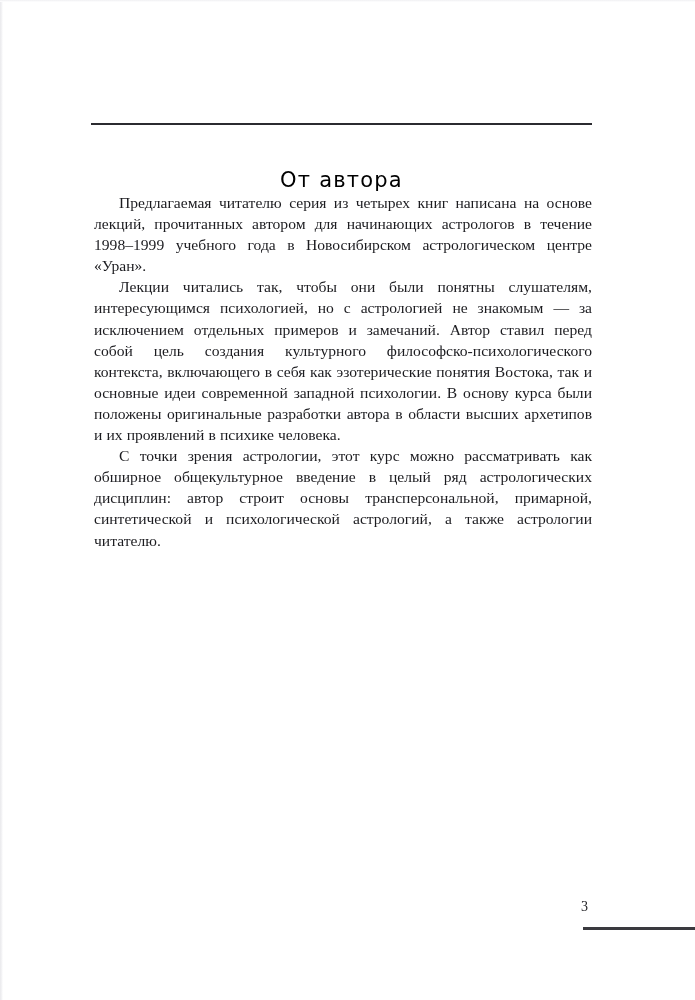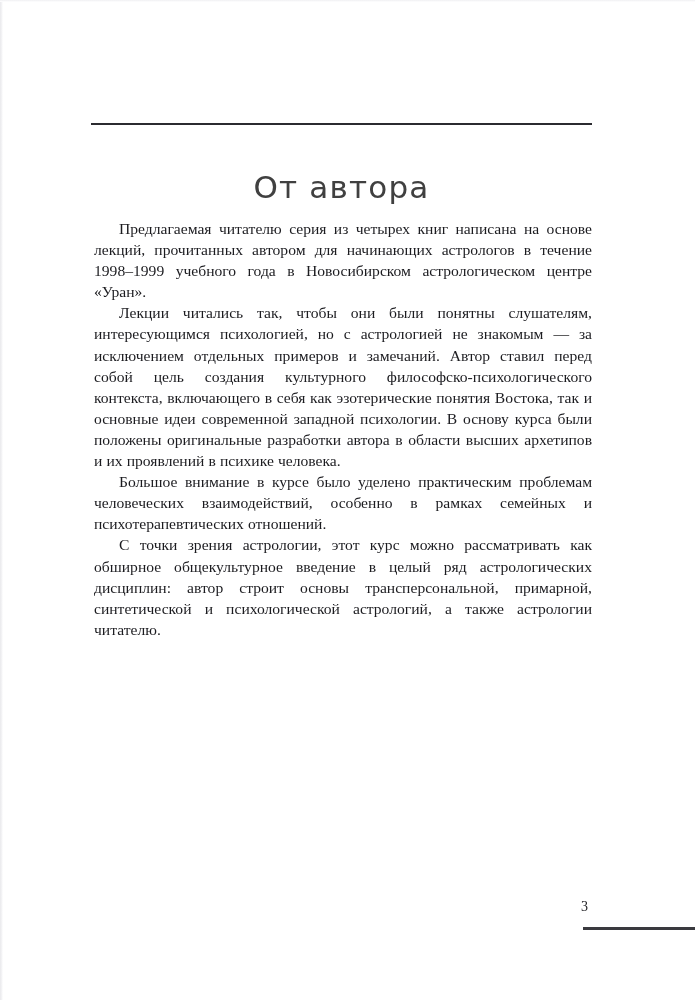--- a/index.html
+++ b/index.html
@@ -54,33 +54,33 @@
   }
 
   
   .chapter-title {
     position: absolute;
     left: 91px;
     top: 148px;
     width: 501px;
     text-align: center;
     font-family: "DejaVu Sans", "Liberation Sans", sans-serif;
-    font-size: 31px;
+    font-size: 21px;
     font-weight: 400;
     letter-spacing: 1.2px;
-    color: #404040;
+    color: #000000;
     line-height: 36px;
     white-space: nowrap;
   }
 
   
   .body-column {
     position: absolute;
     left: 94px;
-    top: 218px;
+    top: 192px;
     width: 498px;
   }
   .body-paragraph {
     margin: 0;
     text-align: justify;
     text-justify: inter-word;
     text-indent: 25px;
     font-size: 15.6px;
     line-height: 21.1px;
     color: #1c1c20;
@@ -115,21 +115,20 @@
   <div class="page-edge-left"></div>
   <div class="page-edge-top"></div>
 
   <div class="header-rule"></div>
 
   <h1 class="chapter-title">От автора</h1>
 
   <div class="body-column">
     <p class="body-paragraph">Предлагаемая читателю серия из четырех книг написана на основе лекций, прочитанных автором для начинающих астрологов в течение 1998–1999 учебного года в Новосибирском астрологическом центре «Уран».</p>
     <p class="body-paragraph">Лекции читались так, чтобы они были понятны слушателям, интересующимся психологией, но с астрологией не знакомым — за исключением отдельных примеров и замечаний. Автор ставил перед собой цель создания культурного философско-психологического контекста, включающего в себя как эзотерические понятия Востока, так и основные идеи современной западной психологии. В основу курса были положены оригинальные разработки автора в области высших архетипов и их проявлений в психике человека.</p>
-    <p class="body-paragraph">Большое внимание в курсе было уделено практическим проблемам человеческих взаимодействий, особенно в рамках семейных и психотерапевтических отношений.</p>
     <p class="body-paragraph">С точки зрения астрологии, этот курс можно рассматривать как обширное общекультурное введение в целый ряд астрологических дисциплин: автор строит основы трансперсональной, примарной, синтетической и психологической астрологий, а также астрологии читателю.</p>
   </div>
 
   <div class="page-number">3</div>
 
   <div class="footer-rule"></div>
 
 </div>
 
 </body></html>

